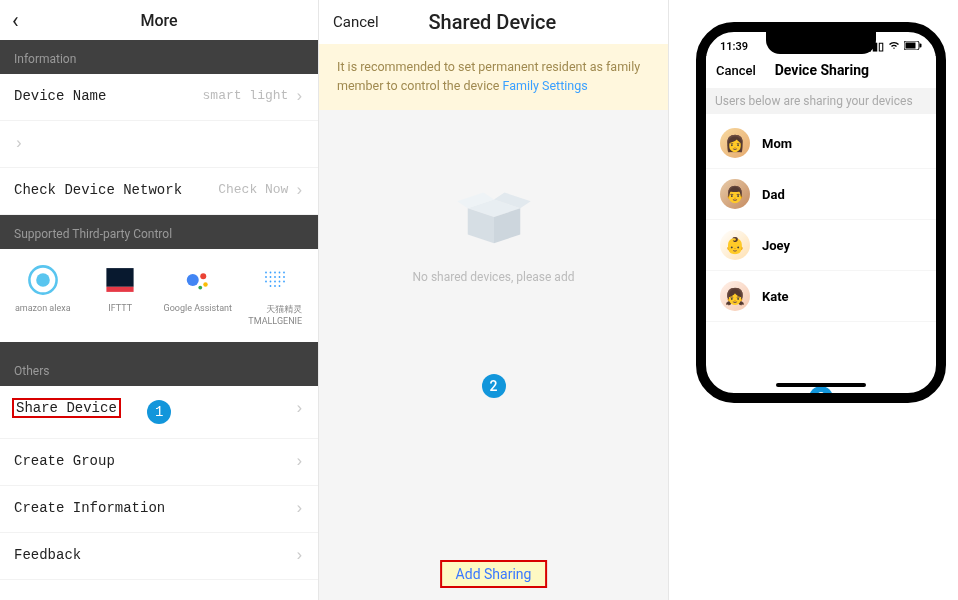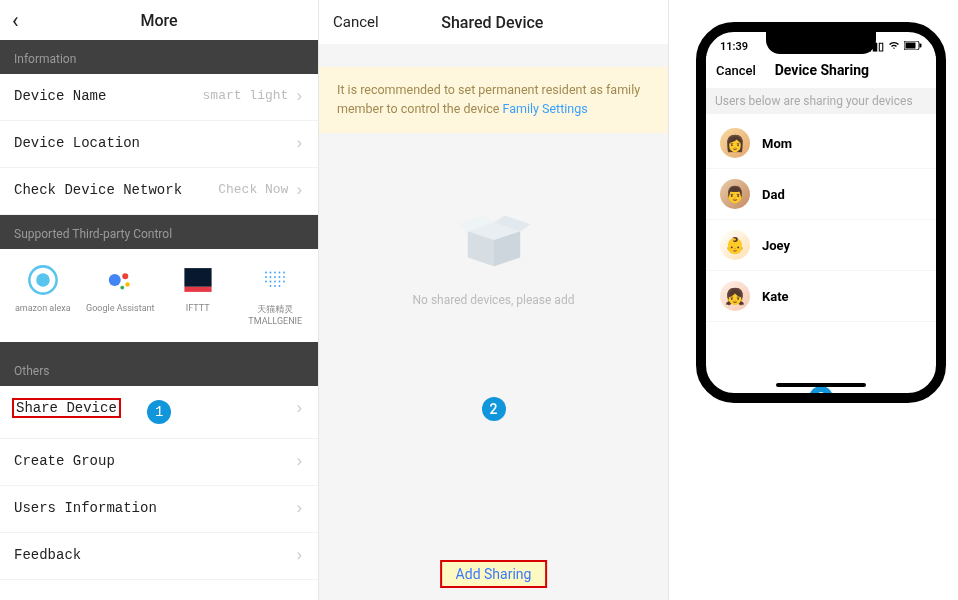--- a/index.html
+++ b/index.html
@@ -56,21 +56,21 @@
     display:flex;
     flex-direction:column;
     align-items:center;
     width:72px;
   }
   .integ .icon {
     width:34px; height:34px;
     display:flex; align-items:center; justify-content:center;
     margin-bottom:6px;
   }
-  .integ .cap { font-size:9px; color:#888; text-align:center;}
+  .integ .cap { font-size:9px; color:#888; text-align:right;}
   .highlight-red {
     border:2px solid #d80000;
     padding:0 2px;
     margin-left:-2px;
   }
   .step-badge {
     display:inline-flex;
     width:24px; height:24px;
     border-radius:50%;
     background:#1296db;
@@ -94,28 +94,27 @@
   
   .p2 { left:319px; width:349px; background:#f5f5f5;}
   .p2-header {
     background:#fff;
     display:flex;
     align-items:center;
     height:44px;
     padding:0 14px;
   }
   .p2-cancel { font-size:15px; color:#222; cursor:pointer;}
-  .p2-title  { flex:1; text-align:center; font-size:16px; font-weight:500; color:#222; margin-right:48px;}
+  .p2-title  { flex:1; text-align:center; font-size:20px; font-weight:500; color:#222; margin-right:48px;}
   .p2-banner {
     background:#fff7dd;
     color:#a08a50;
     font-size:12.5px;
     line-height:1.5;
     padding:14px 18px;
-    margin-top:23px;
   }
   .p2-banner a { color:#3aa0ff; text-decoration:none; }
   .p2-empty {
     text-align:center;
     padding-top:72px;
   }
   .box-svg { width:90px; height:70px; margin:0 auto; display:block; }
   .p2-empty-text { color:#bbb; font-size:12px; margin-top:18px;}
   .p2-step {
     text-align:center;
@@ -219,60 +218,59 @@
   </div>
 
   <div class="p1-section-label">Information</div>
 
   <div class="p1-row">
     <span class="label">Device Name</span>
     <span class="value">smart light</span>
     <span class="chev">›</span>
   </div>
   <div class="p1-row">
-    <span class="label">Device Location</span>
     <span class="chev">›</span>
   </div>
   <div class="p1-row">
     <span class="label">Check Device Network</span>
     <span class="value">Check Now</span>
     <span class="chev">›</span>
   </div>
 
   <div class="p1-section-label">Supported Third-party Control</div>
 
   <div class="p1-integrations">
     <div class="integ">
       <div class="icon">
         <svg viewBox="0 0 40 40" width="34" height="34">
             <circle cx="20" cy="20" r="16" fill="none" stroke="#59c5ef" stroke-width="3"></circle>
             <circle cx="20" cy="20" r="8" fill="#59c5ef"></circle>
           </svg>
       </div>
       <div class="cap">amazon alexa</div>
+    </div>
+    <div class="integ">
+      <div class="icon">
+        <svg viewBox="0 0 40 40" width="34" height="34">
+            <rect x="4" y="6" width="32" height="22" fill="#08192f"></rect>
+            <rect x="4" y="28" width="32" height="6" fill="#e63946"></rect>
+          </svg>
+      </div>
+      <div class="cap">IFTTT</div>
     </div>
     <div class="integ">
       <div class="icon">
         <svg viewBox="0 0 40 40" width="30" height="30">
             <circle cx="13" cy="20" r="8" fill="#4285F4"></circle>
             <circle cx="27" cy="15" r="4" fill="#EA4335"></circle>
             <circle cx="30" cy="26" r="3" fill="#FBBC05"></circle>
             <circle cx="23" cy="30" r="2.5" fill="#34A853"></circle>
           </svg>
       </div>
       <div class="cap">Google Assistant</div>
-    </div>
-    <div class="integ">
-      <div class="icon">
-        <svg viewBox="0 0 40 40" width="34" height="34">
-            <rect x="4" y="6" width="32" height="22" fill="#08192f"></rect>
-            <rect x="4" y="28" width="32" height="6" fill="#e63946"></rect>
-          </svg>
-      </div>
-      <div class="cap">IFTTT</div>
     </div>
     <div class="integ">
       <div class="icon">
         <svg viewBox="0 0 40 40" width="34" height="30">
           <g fill="#3aa0ff">
               <circle cx="8" cy="10" r="1.2"></circle>
               <circle cx="14" cy="10" r="1.2"></circle>
               <circle cx="20" cy="10" r="1.2"></circle>
               <circle cx="26" cy="10" r="1.2"></circle>
               <circle cx="32" cy="10" r="1.2"></circle>
@@ -303,21 +301,21 @@
     <span class="label"><span class="highlight-red">Share Device</span></span>
     <span class="step-badge">1</span>
     <span style="flex:1"></span>
     <span class="chev">›</span>
   </div>
   <div class="p1-row">
     <span class="label">Create Group</span>
     <span class="chev">›</span>
   </div>
   <div class="p1-row">
-    <span class="label">Users Information</span>
+    <span class="label">Create Information</span>
     <span class="chev">›</span>
   </div>
   <div class="p1-row">
     <span class="label">Feedback</span>
     <span class="chev">›</span>
   </div>
   <div class="p1-row">
     
     
   </div>

